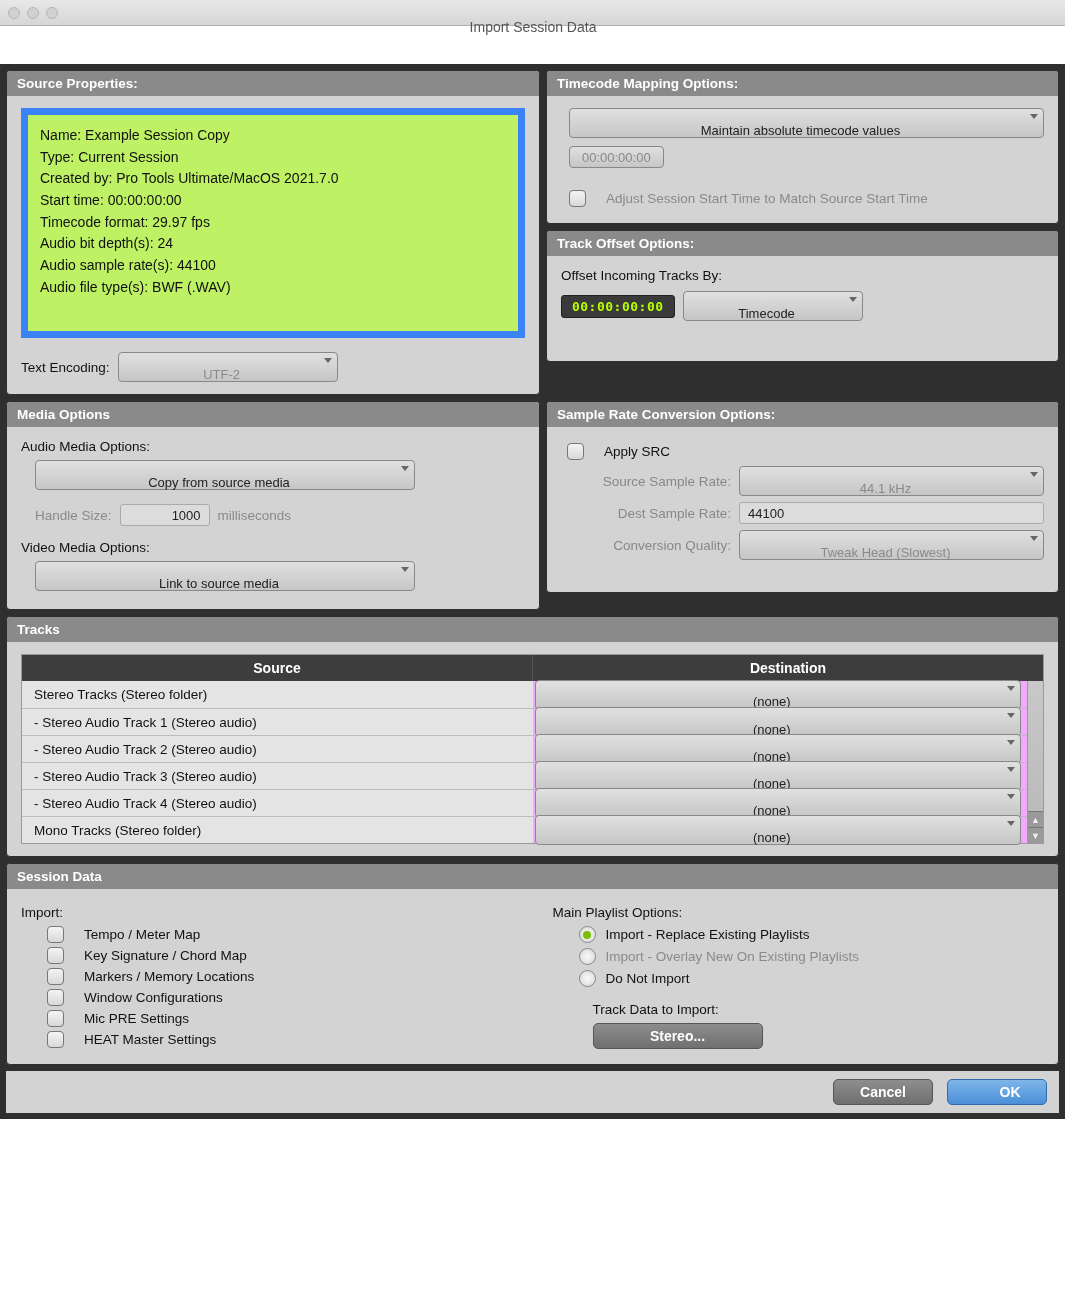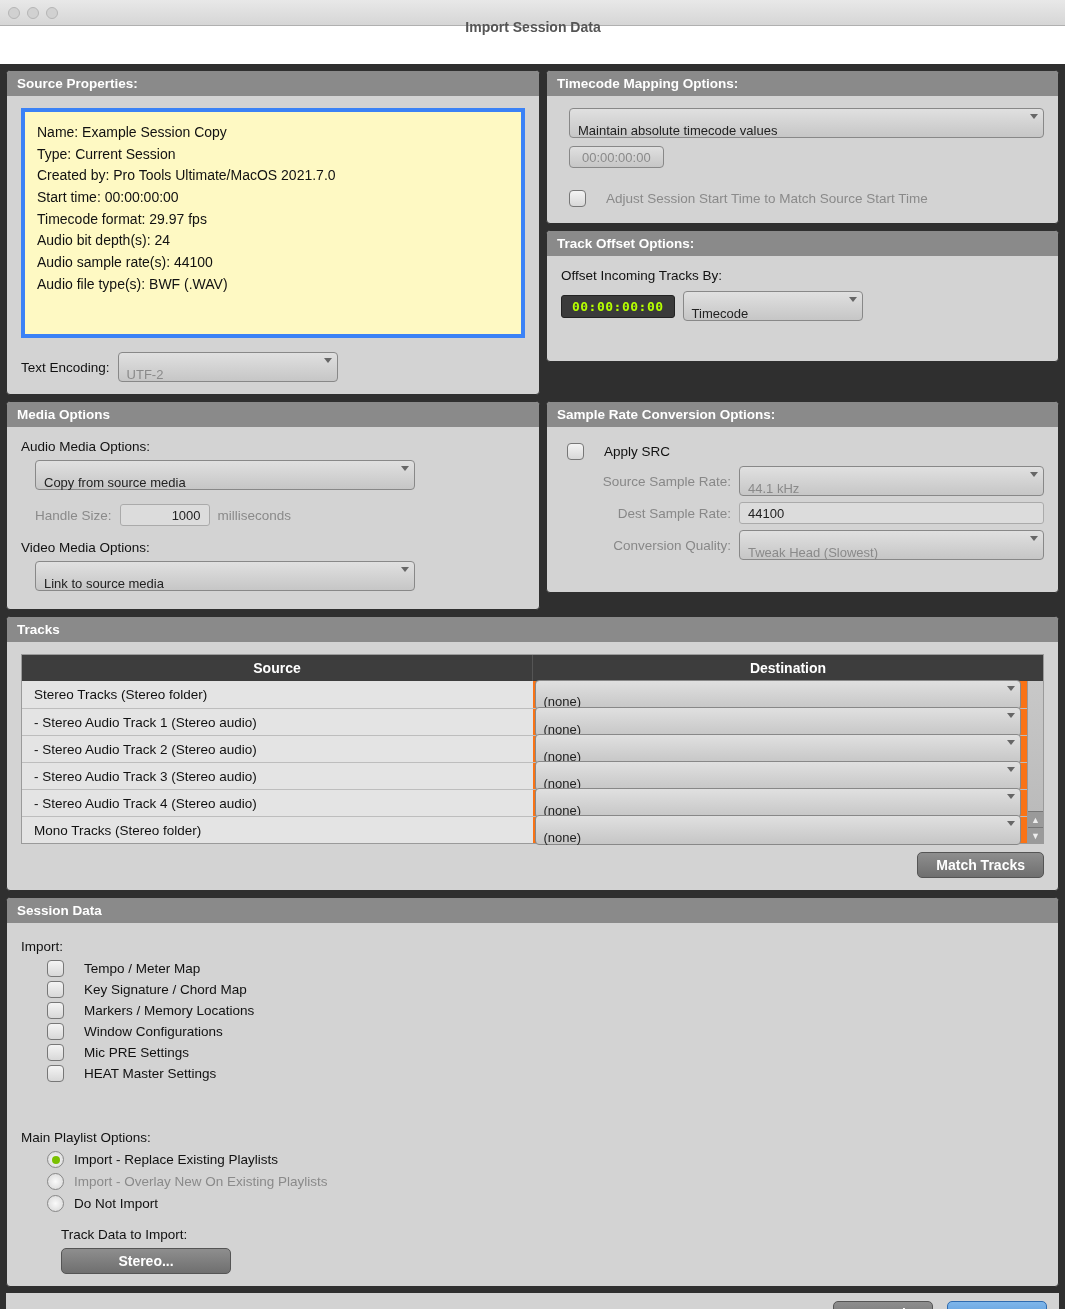--- a/index.html
+++ b/index.html
@@ -4,33 +4,33 @@
 <style>
   * { box-sizing: border-box; font-family: "Helvetica Neue", Arial, sans-serif; }
   body { margin: 0; background: #fff; }
   .titlebar {
     height: 26px; background: linear-gradient(#e8e8e8,#d6d6d6);
     display:flex; align-items:center; padding:0 8px;
     border-bottom:1px solid #b0b0b0; position:relative;
   }
   .traffic { display:flex; gap:7px; }
   .tl-dot { width:12px; height:12px; border-radius:50%; background:#d1d1d1; border:1px solid #b5b5b5; }
-  .titlebar-title { position:absolute; left:1px; right:0; text-align:center; color:#555; font-size:14px; font-weight:700; pointer-events:none;margin-top:28px;}
+  .titlebar-title { position:absolute; left:1px; right:0; text-align:center; color:#555; font-size:14px; font-weight:400; pointer-events:none;margin-top:28px;}
   .outer { background:#2f2f2f; padding:6px;margin-top:38px; }
   .cols { display:flex; gap:6px; }
   .col { display:flex; flex-direction:column; gap:6px; flex:1; }
   .panel { background:#d3d3d3; border:1px solid #2f2f2f; border-radius:4px; overflow:hidden; }
   .panel-hd { background:#8a8a8a; color:#fff; font-weight:600; font-size:13.5px; padding:5px 10px; }
   .panel-bd { padding:12px 14px; font-size:13.5px; color:#111; }
-  .props-box { background:#fef9c3; border:4px solid #3b82f6; padding:10px 12px; min-height:230px; line-height:1.55; font-size:14px;}
+  .props-box { background:#bef264; border:7px solid #3b82f6; padding:10px 12px; min-height:230px; line-height:1.55; font-size:14px;}
   .row { display:flex; align-items:center; gap:8px; margin-top:14px;}
   .lbl { color:#111; }
   .lbl.dim { color:#8a8a8a; }
   .select {
-    display:inline-flex; align-items:center; justify-content:flex-start;
+    display:inline-flex; align-items:center; justify-content:center;
     background:linear-gradient(#e0e0e0,#c6c6c6);
     border:1px solid #888; border-radius:4px; padding:16px 20px 2px 8px;
     font-size:13px; color:#222; position:relative; height:30px; min-width:120px;
   }
   .select.dim { color:#8a8a8a; }
   .select::after {
     content:""; position:absolute; right:5px; top:5px;
     border-left:4px solid transparent; border-right:4px solid transparent;
     border-top:5px solid #666;
   }
@@ -51,21 +51,21 @@
     background:#3a3a3a; color:#b6ff00; font-family:monospace; font-weight:600;
     border-radius:3px; padding:3px 10px; border:1px solid #222; font-size:13px; letter-spacing:0.5px;
   }
   .form-row { display:flex; align-items:center; gap:8px; margin:6px 0; }
   .form-lbl { width:170px; text-align:right; color:#888; font-size:13.5px;}
   .text-input {
     flex:1; background:#dcdcdc; border:1px solid #aaa; border-radius:3px;
     height:22px; padding:2px 8px; font-size:13px; color:#222;
   }
   .text-input.right { text-align:right; width:90px; flex:none; }
-  .tracks-table { border:1px solid #9a9a9a; background:#f97316; }
+  .tracks-table { border:1px solid #9a9a9a; background:#f0abfc; }
   .thead { display:flex; background:#3d3d3d; color:#fff; font-weight:600; font-size:14px; }
   .thead > div { flex:1; text-align:center; padding:5px 0; }
   .tbody-wrap { display:flex; }
   .tbody { flex:1; }
   .scroll-col { width:16px; background:linear-gradient(#c8c8c8,#b8b8b8); display:flex; flex-direction:column; justify-content:flex-end; border-left:1px solid #999;}
   .scroll-btn { height:16px; background:#9a9a9a; border-top:1px solid #777; display:flex; align-items:center; justify-content:center; color:#eee; font-size:9px;}
   .trow { display:flex; border-top:1px solid #bdbdbd; height:27px; align-items:stretch;}
   .trow:first-child { border-top:none;}
   .trow > .src { flex:1; padding:4px 12px; font-size:13.5px; background:#e4e4e4; display:flex; align-items:center;}
   .trow > .dst { flex:1; padding:2px 6px 2px 2px; display:flex; align-items:center;}
@@ -77,21 +77,21 @@
   }
   .btn.blue { background:linear-gradient(#7fb6ea,#4a8fd6); border-color:#2e6bb0;padding-left:44px; }
   .radio { display:flex; align-items:center; gap:10px; margin:5px 0; }
   .radio-dot {
     width:17px; height:17px; border:1px solid #888; border-radius:50%;
     background:radial-gradient(#fafafa,#d5d5d5);
     display:flex; align-items:center; justify-content:center;
   }
   .radio-dot .inner { width:8px; height:8px; border-radius:50%; background:#7ac000; display:none;}
   .radio-dot.on .inner { display:block; }
-  .two-col { display:flex; gap:40px;flex-direction:column; }
+  .two-col { display:flex; gap:40px; }
   .two-col > div { flex:1; }
   .footer { background:#d3d3d3; border-radius:0; padding:8px 12px; display:flex; justify-content:flex-end; gap:14px; margin-top:6px;}
   .sect-gap { height:8px; }
   .sub-indent { margin-left:26px; }
   .sub-title { margin:4px 0 6px 0; }
 </style>
 </head>
 <body>
 
 <div class="titlebar">
@@ -283,23 +283,20 @@
                   </span>
                 </div>
               </div>
             </div>
           <div class="scroll-col">
             <div class="scroll-btn">▲</div>
             <div class="scroll-btn">▼</div>
           </div>
         </div>
       </div>
-      <div class="match-row">
-        <span class="btn">Match Tracks</span>
-      </div>
     </div>
   </div>
 
   <div class="panel" style="margin-top:6px">
     <div class="panel-hd">Session Data</div>
     <div class="panel-bd">
       <div class="two-col">
         <div>
           <div class="sub-title">Import:</div>
           <div class="sub-indent">

